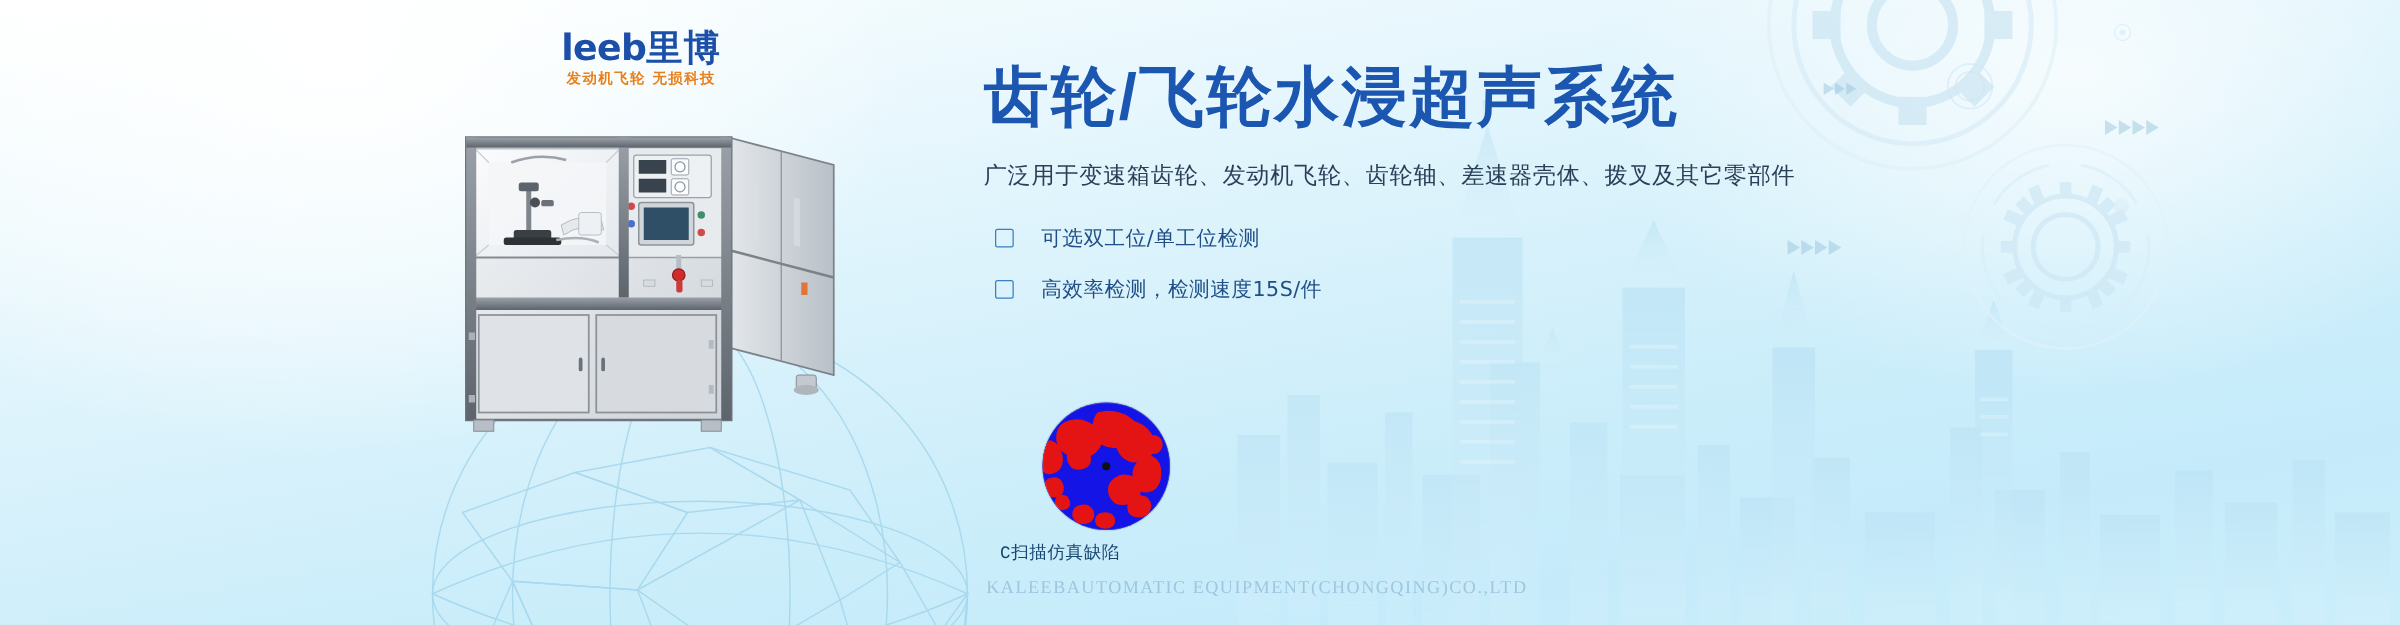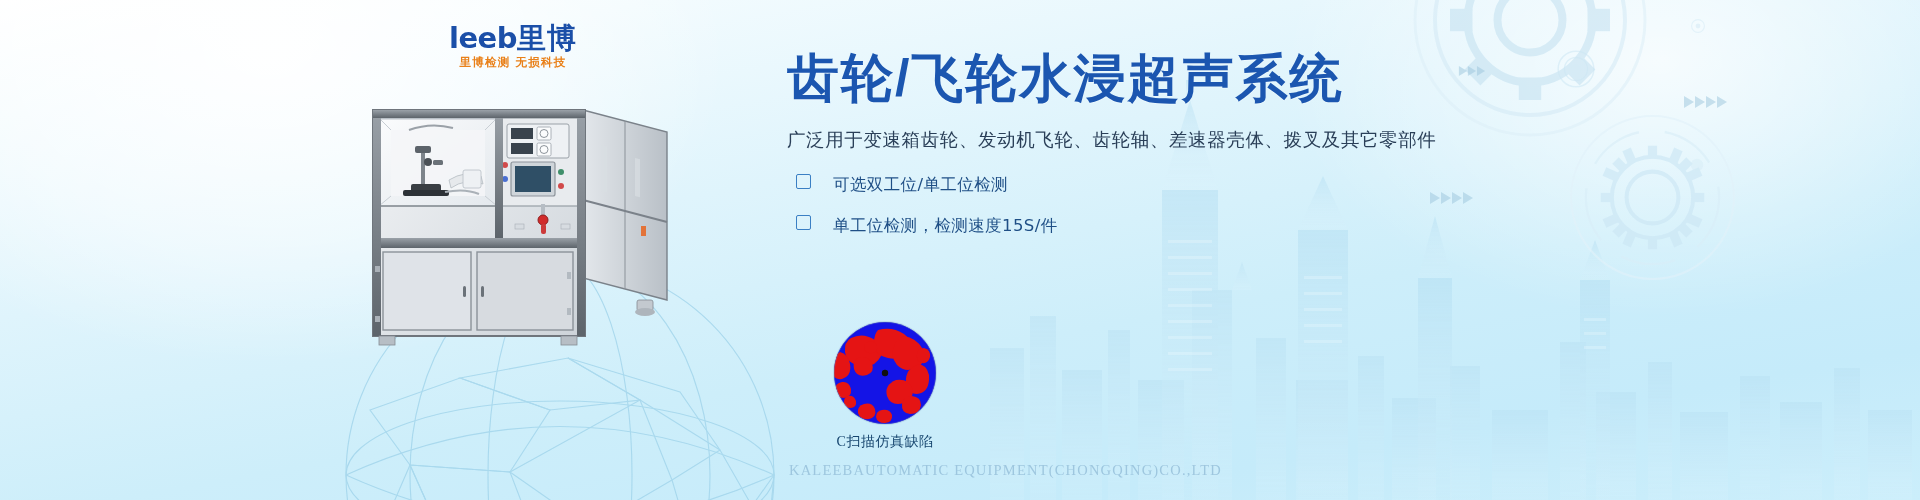--- a/index.html
+++ b/index.html
@@ -109,21 +109,21 @@
     margin-top: 18px;
     font-size: 18.5px;
     color: #2a3f58;
     letter-spacing: .6px;
     font-family: Liberation Serif, serif;
   }
 
   .features { margin-top: 22px; }
   .feature-row {
     display: flex;
-    align-items: flex-start;
+    align-items: center;
     height: 33px;
     margin-bottom: 8px;
   }
   .feature-box {
     width: 15px; height: 15px;
     border: 1.6px solid #3a7fc4;
     border-radius: 2px;
     margin-left: 9px;
     margin-right: 22px;
     flex: none;
@@ -141,25 +141,24 @@
     width: 102px; height: 102px;
     margin: 0 auto;
     border-radius: 50%;
     position: relative;
     overflow: hidden;
     background: #1414e6;
     box-shadow: 0 0 0 1px rgba(120,150,180,.25);
   }
   .cscan-caption {
     margin-top: 9px;
-    text-align: center;
     font-size: 14px;
     color: #17466f;
     letter-spacing: .5px;
-    font-family: Liberation Serif, serif;
+    font-family: Liberation Mono, monospace;
   }
 
   
   .watermark {
     position: absolute;
     left: 789px; top: 462px;
     font-size: 14.5px;
     letter-spacing: 1.2px;
     color: rgba(122,168,200,.55);
     white-space: nowrap;
@@ -346,21 +345,21 @@
     </div>
     <div class="chev chev-3">
       <i></i>
         <i></i>
         <i></i>
     </div>
   </div>
 
   <div class="logo">
     <div class="logo-main"><span>leeb</span><span class="cn">里博</span></div>
-    <div class="logo-sub">里博检测  无损科技</div>
+    <div class="logo-sub">发动机飞轮  无损科技</div>
   </div>
 
   <svg class="machine" viewBox="0 0 330 260">
     <defs>
       <linearGradient id="panelg" x1="0" y1="0" x2="1" y2="1">
         <stop offset="0%" stop-color="#f2f4f6"></stop>
           <stop offset="100%" stop-color="#cdd3d9"></stop>
       </linearGradient>
       <linearGradient id="panelg2" x1="0" y1="0" x2="1" y2="0">
         <stop offset="0%" stop-color="#e3e7eb"></stop>
@@ -456,21 +455,21 @@
 
     <p class="subhead">广泛用于变速箱齿轮、发动机飞轮、齿轮轴、差速器壳体、拨叉及其它零部件</p>
 
     <ul class="features" style="list-style:none;">
       <li class="feature-row">
         <span class="feature-box"></span>
         <span class="feature-text">可选双工位/单工位检测</span>
       </li>
       <li class="feature-row">
         <span class="feature-box"></span>
-        <span class="feature-text">单工位检测，检测速度15S/件</span>
+        <span class="feature-text">高效率检测，检测速度15S/件</span>
       </li>
     </ul>
   </div>
 
   <div class="cscan">
     <div class="cscan-img">
       <svg viewBox="0 0 102 102" width="102" height="102">
         <circle cx="51" cy="51" r="51" fill="#1414e6"></circle>
         <g fill="#e51414">
           <path d="M17 16 q12 -6 24 2 q10 6 6 16 q-6 12 -20 10 q-14 -2 -16 -14 q-1 -10 6 -14 z"></path>

